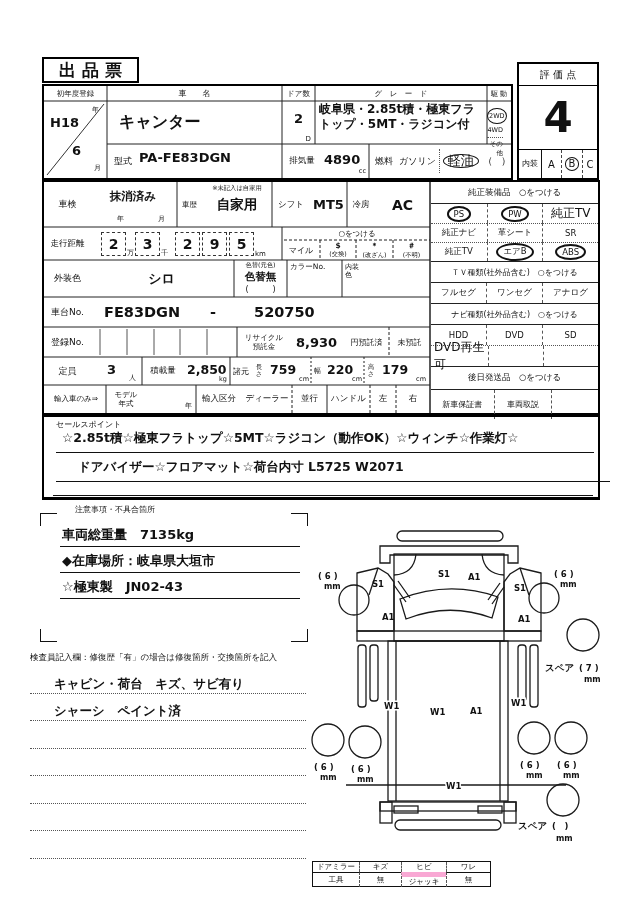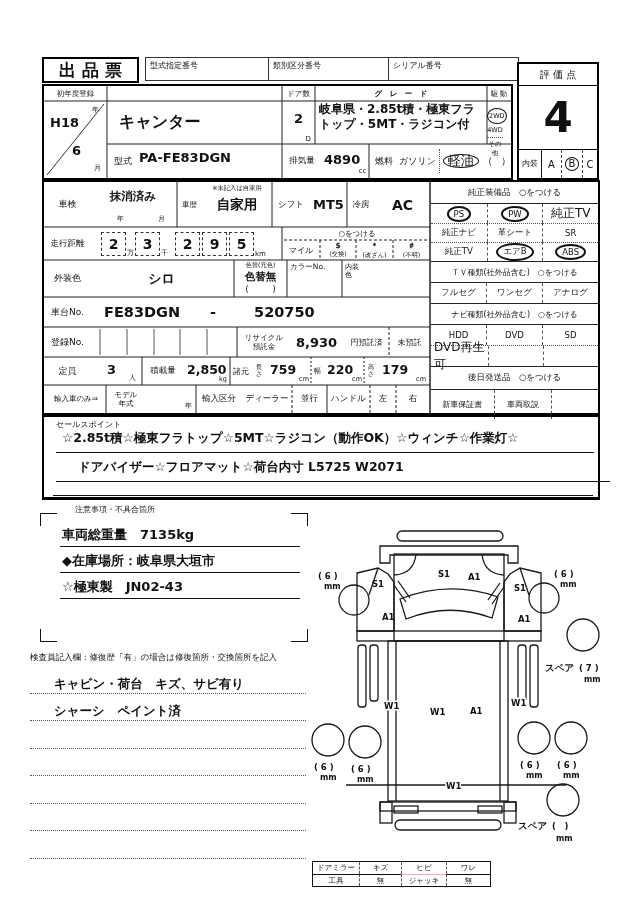--- a/index.html
+++ b/index.html
@@ -21,25 +21,20 @@
   .bk{position:absolute;width:16px;height:12px;}
   svg text{font-family:"DejaVu Sans","Liberation Sans",sans-serif;}
 </style>
 </head>
 <body>
 
 <div id="page">
 
   <div class="c cen bold" style="left:42px;top:57px;width:97px;height:26px;border:2.5px solid #000;font-size:17px;">出 品 票</div>
 
-  <div class="c" style="left:145px;top:57px;width:374px;height:24px;border:1.5px solid #333;display:flex;">
-    <div style="width:114px;border-right:1.5px solid #333;font-size:8px;padding:2px 4px;">型式指定番号</div>
-    <div style="width:111px;border-right:1.5px solid #333;font-size:8px;padding:2px 4px;">類別区分番号</div>
-    <div style="flex:1;font-size:8px;padding:2px 4px;">シリアル番号</div>
-  </div>
 
   <div class="c" style="left:517px;top:62px;width:82px;height:118px;border:2.5px solid #000;">
     <div class="cen" style="height:21px;border-bottom:1.5px solid #000;font-size:10px;">評 価 点</div>
     <div class="cen bold" style="height:63px;border-bottom:1.5px solid #000;font-size:42px;">4</div>
     <div style="height:28px;display:flex;">
       <div class="cen" style="width:22px;border-right:1px solid #111;font-size:8px;line-height:1.1;white-space:pre-wrap;">内装</div>
       <div class="cen" style="width:19px;font-size:10px;">A</div>
       <div class="cen" style="width:20px;border-left:1px dashed #444;border-right:1px dashed #444;font-size:10px;">
         <span class="circ" style="padding:0 3px;">B</span>
       </div>
@@ -51,40 +46,41 @@
     <svg class="c" width="467" height="92" style="left:0;top:0;" stroke="#222" stroke-width="1">
       <line x1="63" y1="0" x2="63" y2="92"></line>
         <line x1="238" y1="0" x2="238" y2="92"></line>
       <line x1="271" y1="0" x2="271" y2="58"></line>
         <line x1="443" y1="0" x2="443" y2="58"></line>
       <line x1="325" y1="58" x2="325" y2="92"></line>
       <line x1="0" y1="15" x2="467" y2="15"></line>
         <line x1="63" y1="58" x2="467" y2="58"></line>
     </svg>
     <div class="c cen" style="left:0;top:0;width:63px;height:15px;font-size:7.5px;">初年度登録</div>
+    <div class="c cen" style="left:63px;top:0;width:175px;height:15px;font-size:8px;">車　　名</div>
     <div class="c cen" style="left:238px;top:0;width:33px;height:15px;font-size:7.5px;">ドア数</div>
-    <div class="c cen" style="left:271px;top:0;width:172px;height:15px;font-size:7.5px;font-weight:bold;">グ　レ　ー　ド</div>
+    <div class="c cen" style="left:271px;top:0;width:172px;height:15px;font-size:7.5px;">グ　レ　ー　ド</div>
     <div class="c cen" style="left:443px;top:0;width:24px;height:15px;font-size:7px;">駆 動</div>
 
     <div class="c" style="left:0;top:15px;width:63px;height:77px;">
       <svg width="63" height="77" class="c" style="left:0;top:0;">
         <line x1="3" y1="74" x2="60" y2="3" stroke="#333" stroke-width="1"></line>
       </svg>
       <span class="c bold" style="left:6px;top:14px;font-size:13px;">H18</span>
       <span class="c" style="left:48px;top:4px;font-size:7px;">年</span>
       <span class="c bold" style="left:28px;top:42px;font-size:13px;">6</span>
       <span class="c" style="left:50px;top:62px;font-size:7px;">月</span>
     </div>
     <div class="c bold" style="left:63px;top:15px;width:175px;height:43px;font-size:16px;display:flex;align-items:center;padding-left:12px;">キャンター</div>
     <div class="c" style="left:238px;top:15px;width:33px;height:43px;">
       <div class="cen bold" style="height:34px;font-size:13px;">2</div>
       <div style="font-size:7px;text-align:right;padding-right:4px;">D</div>
     </div>
     <div class="c bold" style="left:271px;top:15px;width:172px;height:43px;font-size:12px;line-height:14.5px;padding:1px 4px;">岐阜県・2.85t積・極東フラトップ・5MT・ラジコン付</div>
-    <div class="c" style="left:443px;top:15px;width:16px;height:43px;text-align:center;">
+    <div class="c" style="left:443px;top:15px;width:16px;height:43px;text-align:right;">
       <div style="margin-top:2px;"><span class="circ" style="font-size:6.5px;padding:1px 1px;">2WD</span></div>
       <div style="font-size:6.5px;margin-top:2px;">4WD</div>
       <div style="border-top:1px dotted #555;font-size:6.5px;margin-top:3px;padding-top:2px;">その他</div>
     </div>
 
     <div class="c cen" style="left:63px;top:58px;width:32px;height:34px;font-size:9px;">型式</div>
     <div class="c bold" style="left:95px;top:58px;width:143px;height:26px;font-size:13px;display:flex;align-items:center;">PA-FE83DGN</div>
     <div class="c cen" style="left:238px;top:58px;width:40px;height:34px;font-size:8.5px;">排気量</div>
     <div class="c" style="left:278px;top:58px;width:47px;height:34px;">
       <span class="c bold" style="left:2px;top:8px;font-size:13px;">4890</span>
@@ -409,17 +405,17 @@
   </svg>
 
   <div class="c" style="left:312px;top:861px;width:179px;height:26px;border:1.3px solid #111;display:grid;
               grid-template-columns:46px 42px 45px 1fr;grid-template-rows:1fr 1fr;font-size:7.5px;">
     <div class="cen">ドアミラー</div>
     <div class="cen" style="border-left:1px dashed #555;">キズ</div>
     <div class="cen" style="border-left:1px dashed #555;">ヒビ</div>
     <div class="cen" style="border-left:1px dashed #555;">ワレ</div>
     <div class="cen" style="border-top:1px solid #111;">工具</div>
     <div class="cen" style="border-top:1px solid #111;border-left:1px dashed #555;">無</div>
-    <div class="cen" style="border-top:1px solid #f9a8d4;border-left:1px dashed #555;">ジャッキ</div>
+    <div class="cen" style="border-top:5px solid #f9a8d4;border-left:1px dashed #555;">ジャッキ</div>
     <div class="cen" style="border-top:1px solid #111;border-left:1px dashed #555;">無</div>
   </div>
 
 </div>
 
 </body></html>

